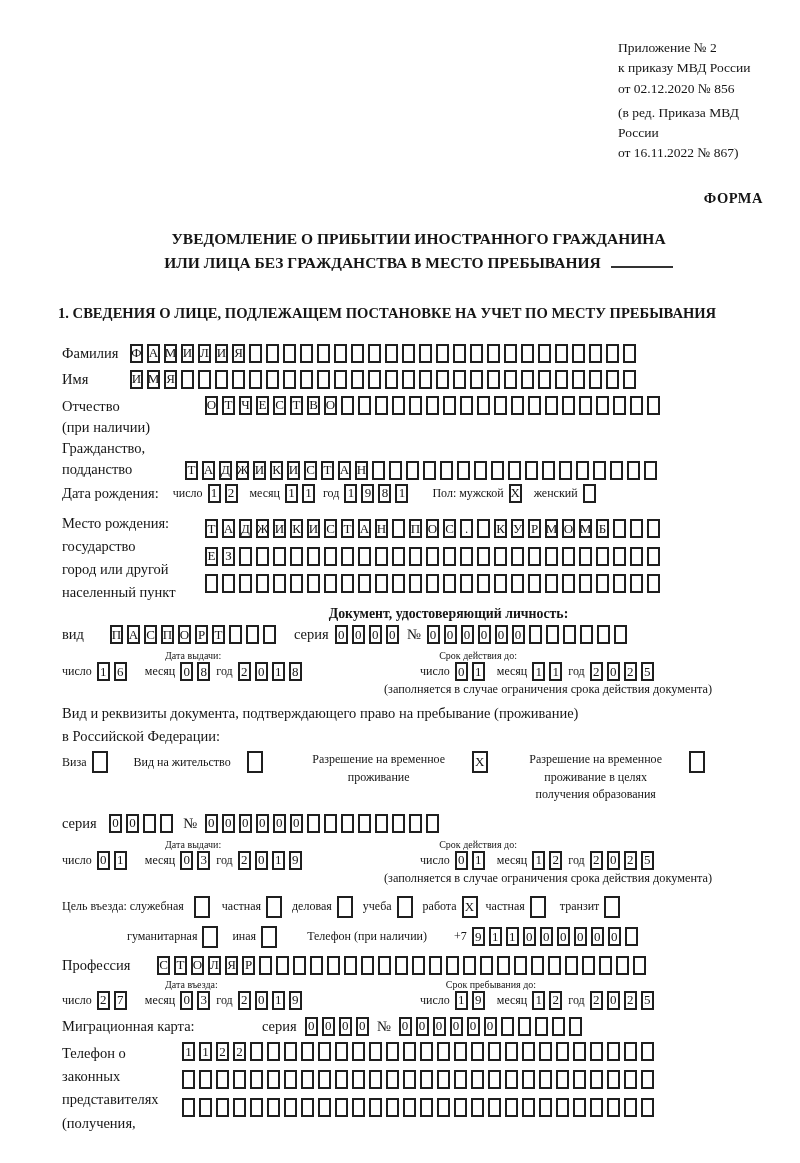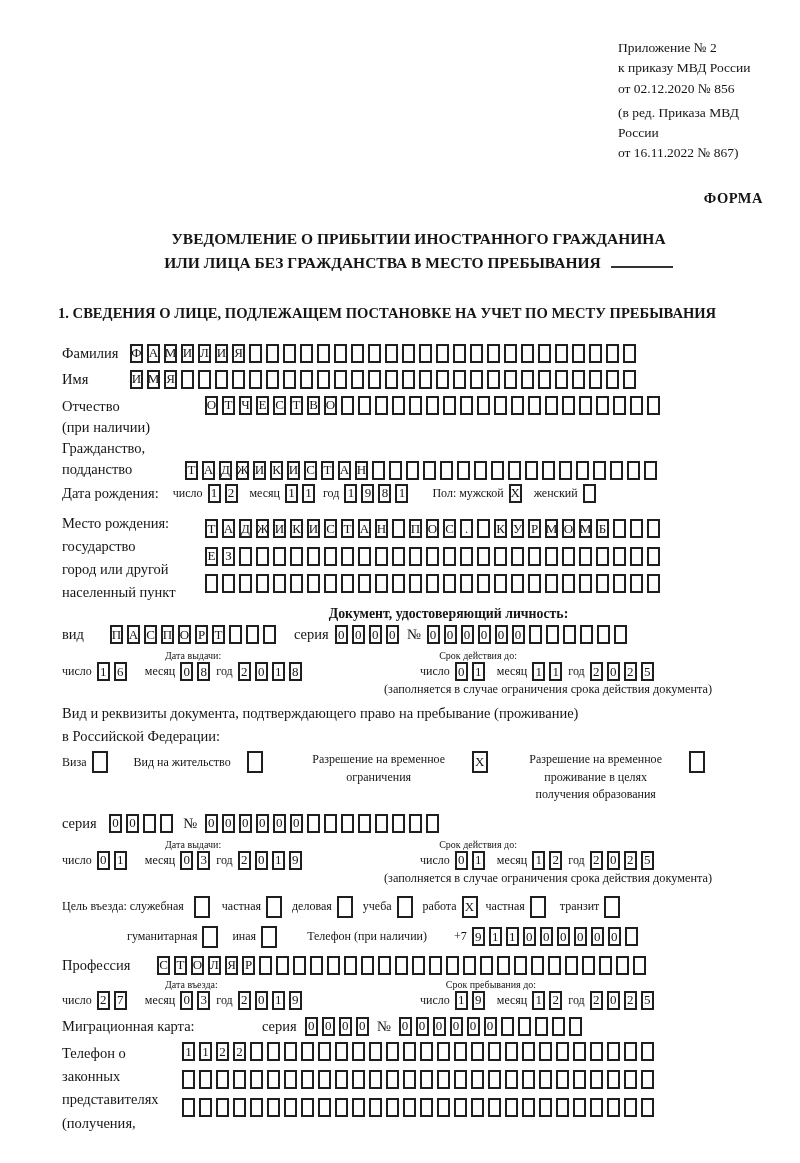--- a/index.html
+++ b/index.html
@@ -446,21 +446,21 @@
       </span>
     <span class="dgroup" style="margin-left:22px">
         <span class="dlabel" style="margin-right:16px">Вид на жительство</span>
         <span class="cells" style="flex-wrap: nowrap;">
           <span class="cell cb"></span>
         </span>
       </span>
     <span class="dgroup" style="margin-left:24px; align-items:flex-start">
       <span class="dlabel multi" style="text-align:center; width:176px">
         <span>Разрешение на временное</span><br>
-        <span>ограничения</span>
+        <span>проживание</span>
       </span>
       <span class="cells" style="flex-wrap: nowrap;">
           <span class="cell cb">X</span>
         </span>
     </span>
     <span class="dgroup" style="margin-left:16px; align-items:flex-start">
       <span class="dlabel multi" style="text-align:center; width:176px">
         <span>Разрешение на временное</span><br>
         <span>проживание в целях</span><br>
         <span>получения образования</span>

